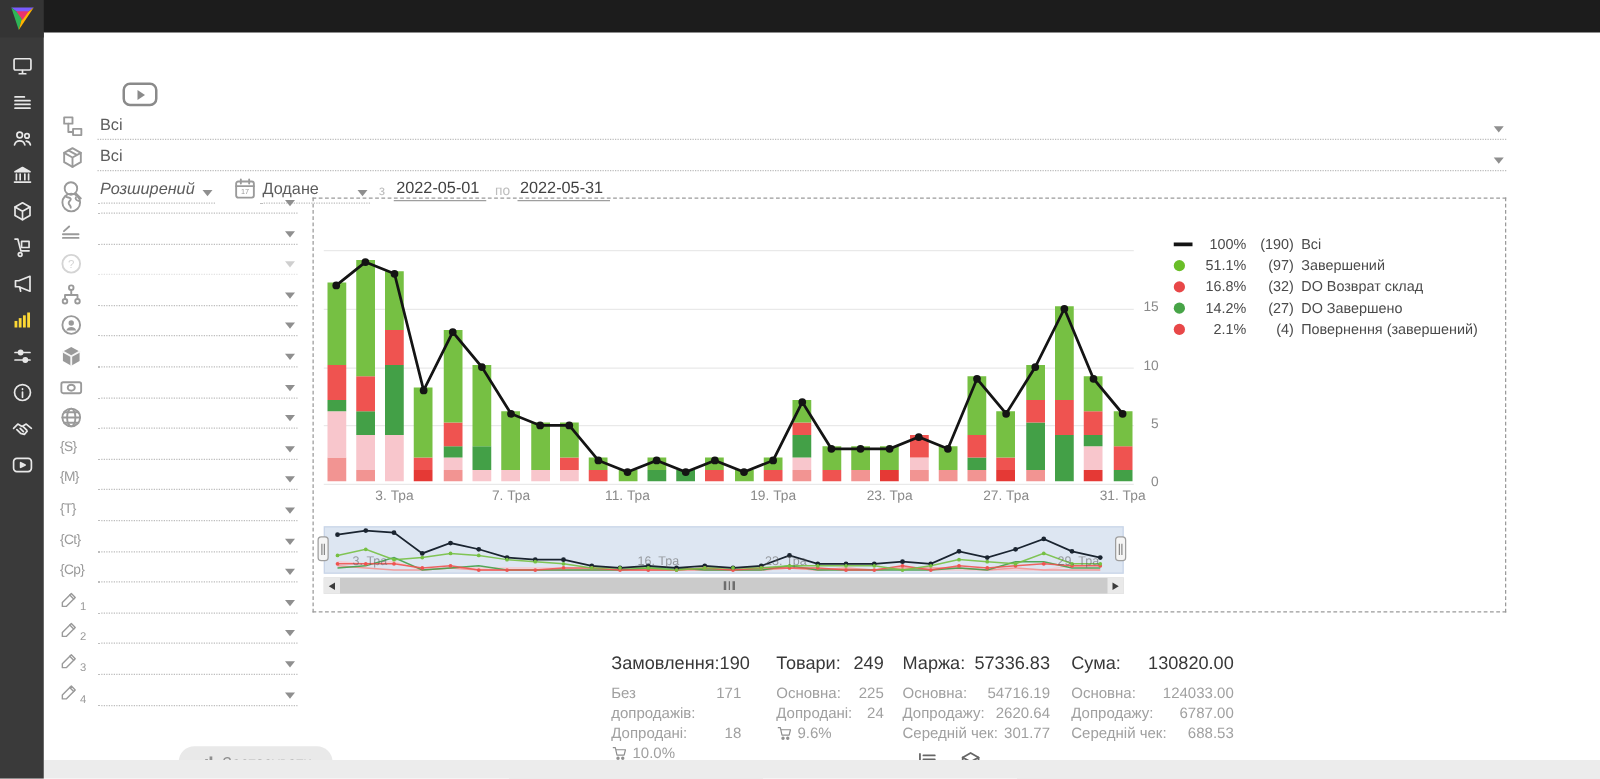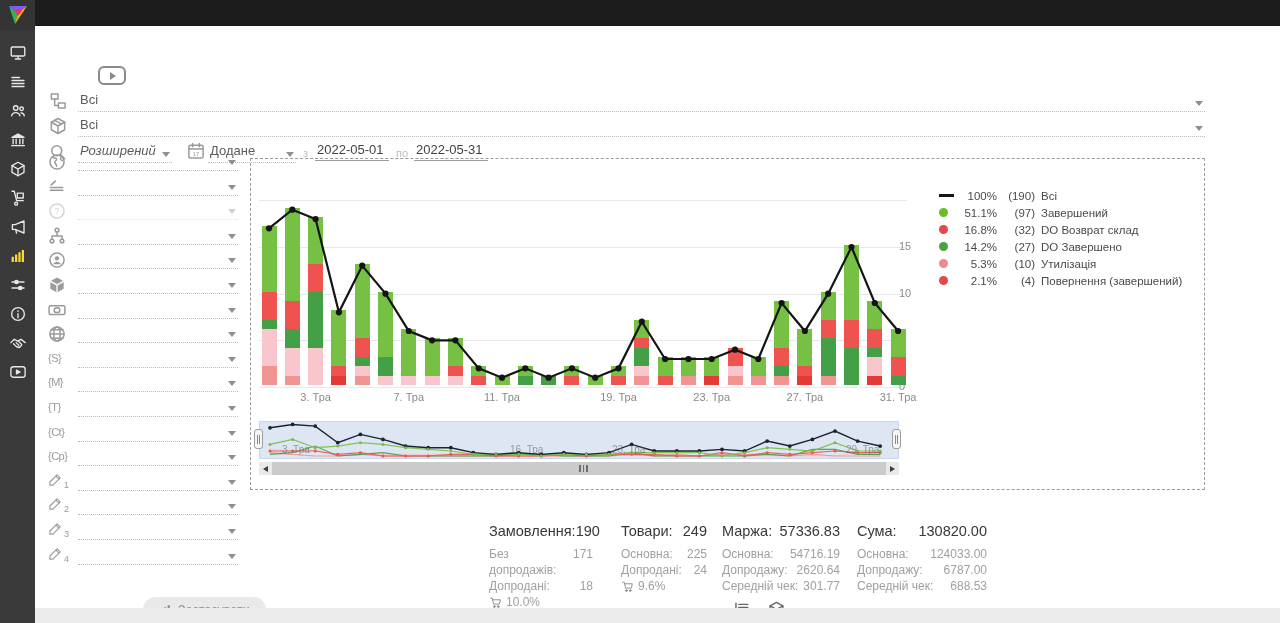--- a/index.html
+++ b/index.html
@@ -30,21 +30,21 @@
   .f-select .caret, .caret { position:absolute; right:2px; bottom:5px; width:0; height:0; border-left:4px solid transparent; border-right:4px solid transparent; border-top:5px solid #8f8f8f; }
   .f-date { position:absolute; border-bottom:1px solid #9e9e9e; font-size:13px; color:#424242; padding:2px 2px 3px 2px; }
   .f-label { position:absolute; font-size:11px; color:#bdbdbd; }
   .filter-col-row { position:absolute; }
 
   .apply-btn { position:absolute; left:108px; top:571px; height:25px; padding:0 16px; border:none; border-radius:13px; background:#e9e9e9; color:#8f8f8f; font-size:12.5px; display:flex; align-items:center; gap:6px; cursor:pointer; font-family:inherit; }
 
   .chart-box { position:absolute; left:250px; top:158px; width:955px; height:332px; border:1px dashed #9a9a9a; }
   .gridline { position:absolute; left:8px; width:648px; height:1px; background:#e9e9e9; }
   .bar-seg { position:absolute; }
-  .y-tick { position:absolute; left:648px; width:28px; text-align:left; font-size:11px; color:#8a8a8a; }
+  .y-tick { position:absolute; left:648px; width:28px; text-align:right; font-size:11px; color:#8a8a8a; }
   .x-tick { position:absolute; width:60px; text-align:center; font-size:11px; color:#8a8a8a; top:232px; }
   .line-svg { position:absolute; left:0; top:0; pointer-events:none; }
 
   .legend { position:absolute; left:688px; top:28px; }
   .lg-row { display:flex; align-items:center; height:17px; font-size:11.5px; color:#4a4a4a; }
   .lg-marker { width:16px; display:flex; align-items:center; justify-content:flex-start; }
   .lg-dot { width:9px; height:9px; border-radius:50%; }
   .lg-line { width:15px; height:2.5px; background:#141414; }
   .lg-pct { width:42px; text-align:right; }
   .lg-count { width:38px; text-align:right; }
@@ -578,28 +578,20 @@
           <div class="lg-row">
             <span class="lg-marker">
               <span class="lg-dot" style="background:#47a447;"></span>
             </span>
             <span class="lg-pct">14.2%</span>
             <span class="lg-count">(27)</span>
             <span class="lg-label">DO Завершено</span>
           </div>
           <div class="lg-row">
             <span class="lg-marker">
-              <span class="lg-dot" style="background:#ef8a8a;"></span>
-            </span>
-            <span class="lg-pct">5.3%</span>
-            <span class="lg-count">(10)</span>
-            <span class="lg-label">Утилізація</span>
-          </div>
-          <div class="lg-row">
-            <span class="lg-marker">
               <span class="lg-dot" style="background:#e84748;"></span>
             </span>
             <span class="lg-pct">2.1%</span>
             <span class="lg-count">(4)</span>
             <span class="lg-label">Повернення (завершений)</span>
           </div>
         </div>
         <div class="navigator"><svg width="638" height="38">
             <polyline points="10,27.36 32.6,29.02 55.2,27.36 77.80000000000001,34 100.4,32.34 123,32.34 145.60000000000002,32.34 168.20000000000002,32.34 190.8,32.34 213.4,34 236,34 258.6,34 281.20000000000005,34 303.8,34 326.40000000000003,34 349,34 371.6,32.34 394.20000000000005,34 416.8,34 439.40000000000003,34 462,32.34 484.6,34 507.20000000000005,34 529.8000000000001,34 552.4000000000001,34 575,34 597.6,30.68 620.2,34 " fill="none" stroke="#f8c6cc" stroke-width="1.2" opacity="0.9"></polyline>
             <polyline points="10,30.68 32.6,32.34 55.2,34 77.80000000000001,34 100.4,32.34 123,34 145.60000000000002,34 168.20000000000002,34 190.8,34 213.4,34 236,34 258.6,34 281.20000000000005,34 303.8,34 326.40000000000003,34 349,34 371.6,32.34 394.20000000000005,34 416.8,32.34 439.40000000000003,34 462,32.34 484.6,32.34 507.20000000000005,32.34 529.8000000000001,34 552.4000000000001,32.34 575,34 597.6,34 620.2,34 " fill="none" stroke="#f29492" stroke-width="1.2" opacity="0.9"></polyline>

